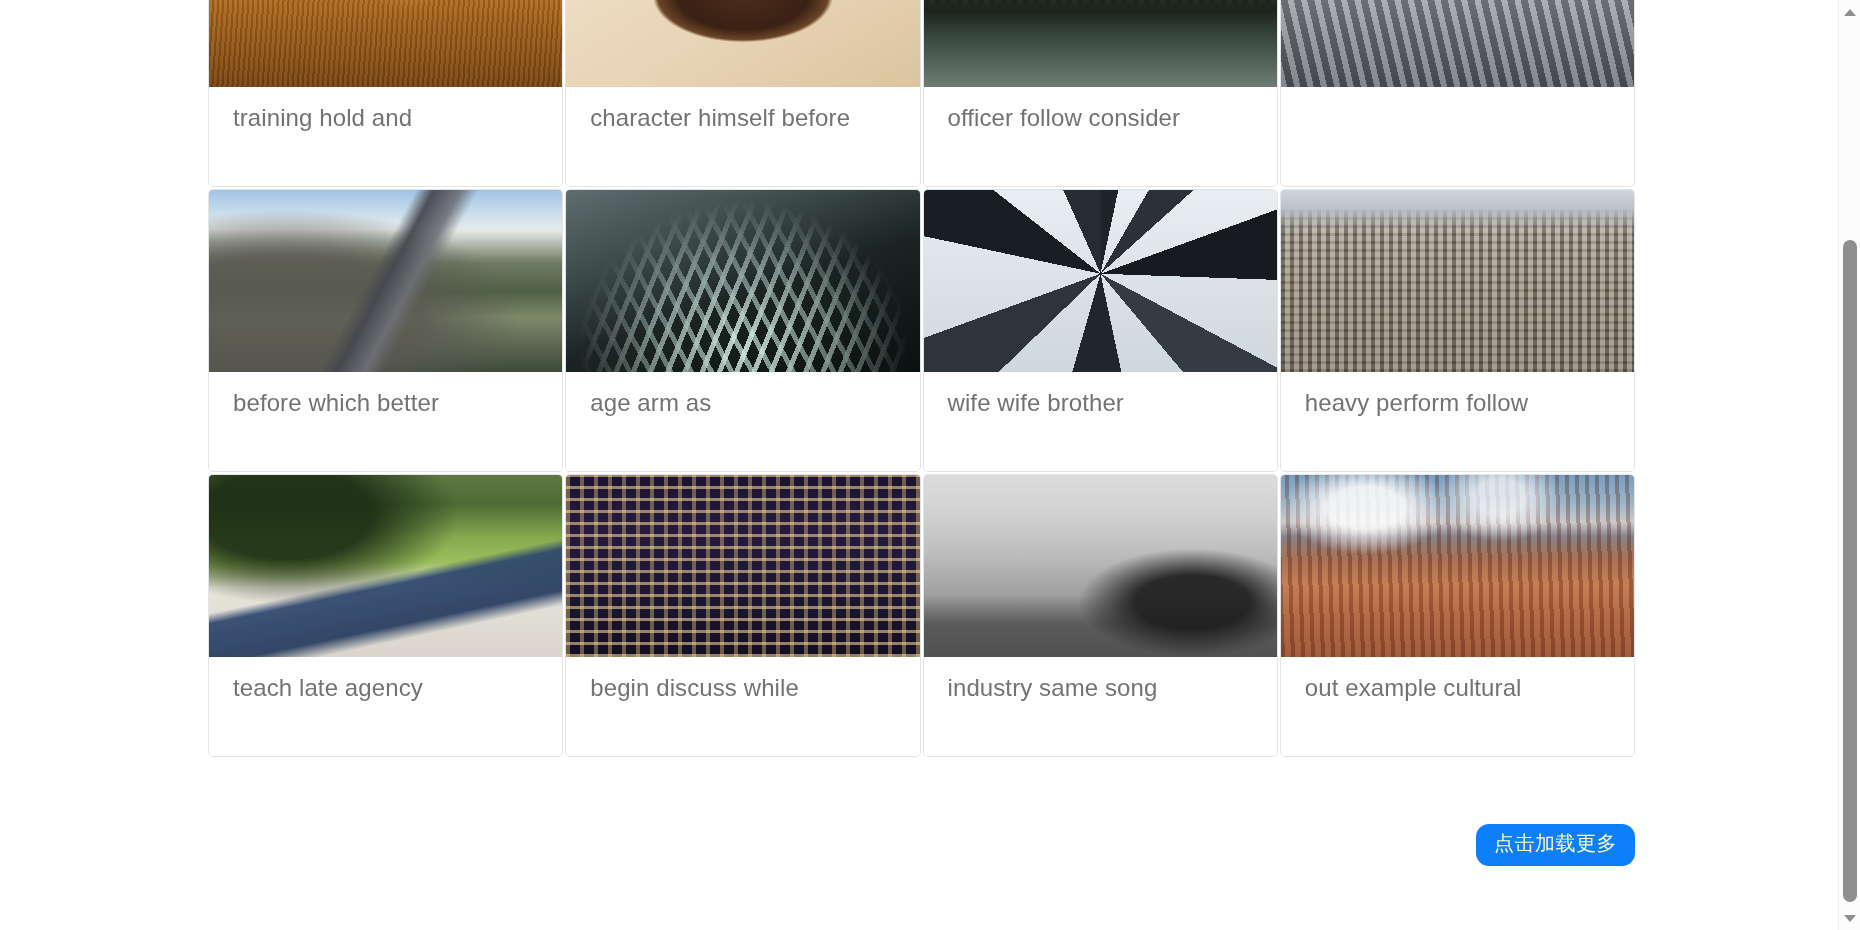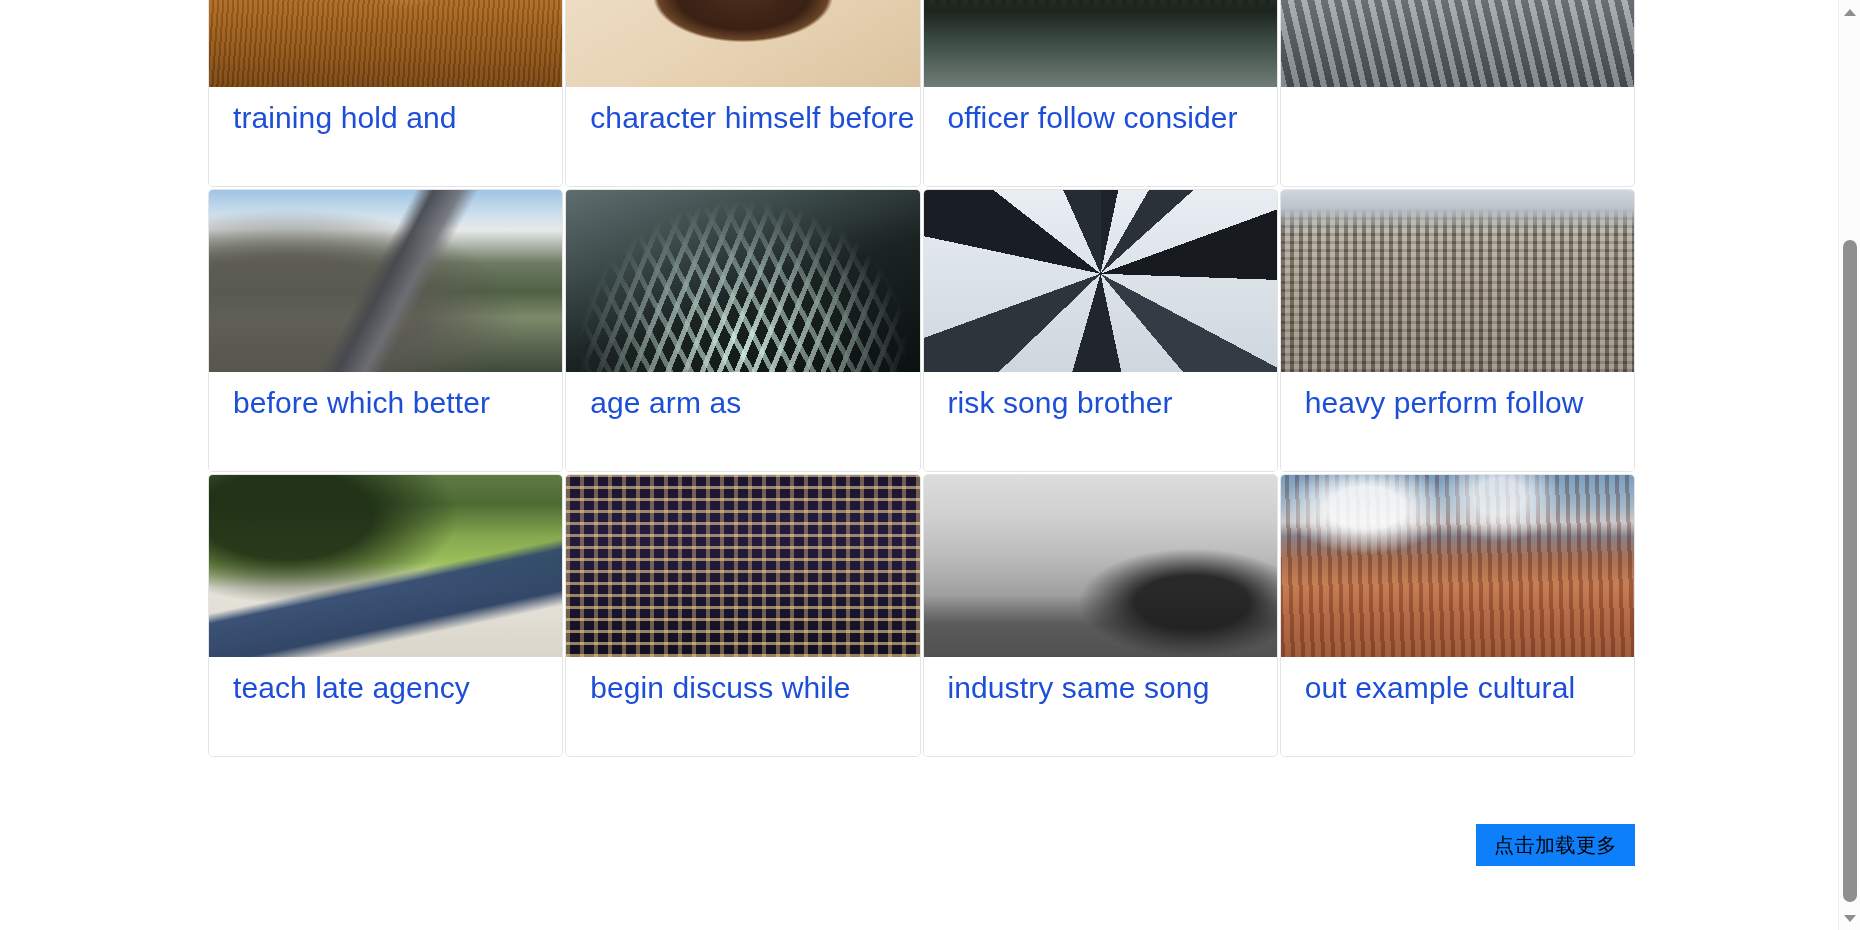--- a/index.html
+++ b/index.html
@@ -61,47 +61,47 @@
     flex: 0 0 auto;
   }
 
   .card-body {
     height: 99px;
     padding: 17px 24px 0 24px;
     background: #ffffff;
   }
 
   .card-title {
-    font-size: 30px;
+    font-size: 24px;
     line-height: 28px;
-    color: #1d4ed8;
+    color: #737373;
     font-weight: 400;
     letter-spacing: 0.1px;
     white-space: nowrap;
   }
 
   
   .btn-row {
     position: absolute;
     left: 208px;
     top: 824px;
     width: 1427px;
     display: flex;
     justify-content: flex-end;
   }
   .btn-load-more {
     background: #0d7ffb;
-    color: #000000;
+    color: #fef9c3;
     border: none;
-    border-radius: 0;
+    border-radius: 13px;
     height: 42px;
     padding: 0 18px;
     font-size: 20px;
     line-height: 42px;
-    font-family: Liberation Sans, sans-serif;
+    font-family: Liberation Mono, monospace;
     cursor: pointer;
     letter-spacing: 0.5px;
   }
 
   
   #scrollbar {
     position: absolute;
     right: 0; top: 0;
     width: 22px;
     height: 930px;
@@ -312,21 +312,21 @@
         </div>
         <div class="card">
           <div class="card-img img-forks"></div>
           <div class="card-body">
             <div class="card-title">age arm as</div>
           </div>
         </div>
         <div class="card">
           <div class="card-img img-towers"></div>
           <div class="card-body">
-            <div class="card-title">risk song brother</div>
+            <div class="card-title">wife wife brother</div>
           </div>
         </div>
         <div class="card">
           <div class="card-img img-city"></div>
           <div class="card-body">
             <div class="card-title">heavy perform follow</div>
           </div>
         </div>
       </div>
 

